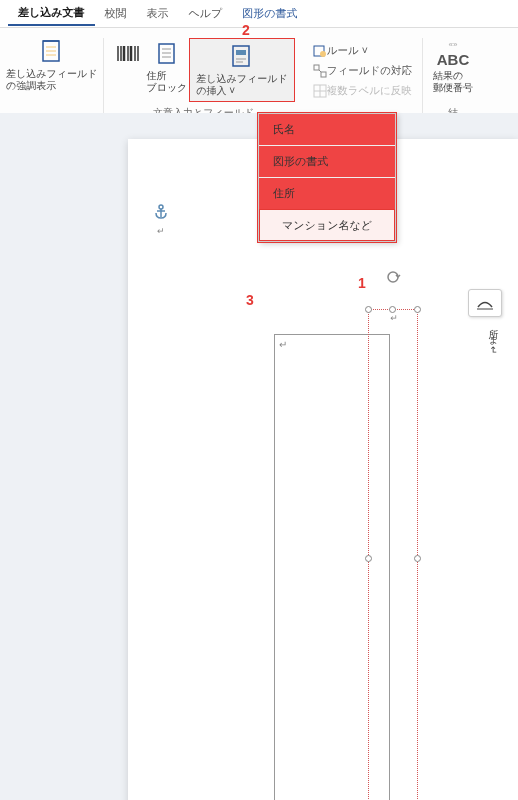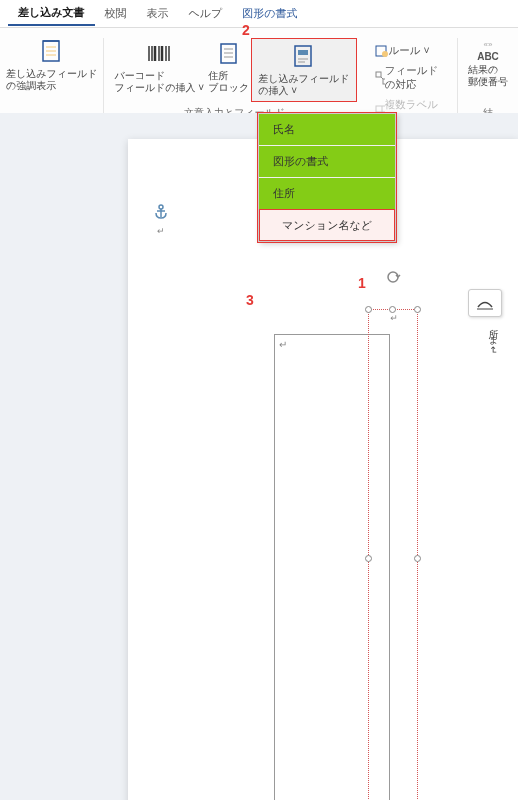--- a/index.html
+++ b/index.html
@@ -12,21 +12,21 @@
 
 .ribbon { height: 85px; background: #fdfdfd; display: flex; align-items: flex-start; padding-top: 10px; position: relative; }
 .ribbon-group { display: flex; flex-direction: column; align-items: center; padding: 0 8px; border-right: 1px solid #e5e5e5; height: 85px; justify-content: space-between; }
 .ribbon-group:last-child { border-right: none; }
 .ribbon-btn { display: flex; flex-direction: column; align-items: center; gap: 2px; cursor: pointer; padding: 2px; }
 .ribbon-btn .icon-box { width: 28px; height: 28px; display: flex; align-items: center; justify-content: center; }
 .ribbon-btn-label { font-size: 10px; color: #444; text-align: left; line-height: 1.2; white-space: pre; }
 .group-label { font-size: 10px; color: #666; padding-bottom: 3px; }
 
 .highlight-red { border: 1.5px solid #e53935; background: #f0f0f0; }
-.dropdown { position: absolute; top: 113px; left: 258px; width: 138px; background: #84cc16; border: 1px solid #ccc; box-shadow: 2px 2px 6px rgba(0,0,0,.2); z-index: 100; }
+.dropdown { position: absolute; top: 113px; left: 258px; width: 138px; background: #ef4444; border: 1px solid #ccc; box-shadow: 2px 2px 6px rgba(0,0,0,.2); z-index: 100; }
 .dropdown-wrap { outline: 1.5px solid #e53935; }
 .dropdown-item { padding: 8px 14px; font-size: 11px; color: #333; cursor: pointer; border-top: 1px solid #f0f0f0; }
 .dropdown-item:first-child { border-top: none; }
 .dropdown-item.hl { background: #fdf0ef; outline: 1.5px solid #e53935; outline-offset: -1px; text-align: center; }
 
 .small-btn { display: flex; align-items: center; gap: 0; font-size: 10.5px; color: #555; padding: 2px 4px; cursor: pointer; }
 .small-btn.disabled { color: #bbb; }
 
 .annotation { position: absolute; color: #e53935; font-weight: bold; font-size: 14px; z-index: 200; }
 
@@ -90,22 +90,20 @@
                 <line x1="3" y1="3" x2="3" y2="18"></line>
                 <line x1="6" y1="3" x2="6" y2="18"></line>
                 <line x1="9" y1="3" x2="9" y2="18" stroke-width="2.5"></line>
                 <line x1="13" y1="3" x2="13" y2="18"></line>
                 <line x1="16" y1="3" x2="16" y2="18" stroke-width="2.5"></line>
                 <line x1="20" y1="3" x2="20" y2="18"></line>
                 <line x1="23" y1="3" x2="23" y2="18"></line>
               </g>
             </svg>
         </div>
-        <div class="ribbon-btn-label">バーコード
-フィールドの挿入 ˅</div>
       </div>
       <div class="ribbon-btn">
         <div class="icon-box">
           <svg width="22" height="24">
               <rect x="3" y="2" width="15" height="19" fill="none" stroke="#2b579a" stroke-width="1.5"></rect>
               <line x1="6" y1="7" x2="15" y2="7" stroke="#999"></line>
               <line x1="6" y1="11" x2="15" y2="11" stroke="#999"></line>
               <line x1="6" y1="15" x2="15" y2="15" stroke="#999"></line>
             </svg>
         </div>
@@ -151,21 +149,21 @@
           <line x1="7" y1="1" x2="7" y2="13" stroke="#ccc"></line>
         </svg>
       <span>複数ラベルに反映</span>
     </div>
   </div>
   <div style="border-left:1px solid #e5e5e5;height:75px;"></div>
 
   <div class="ribbon-group" style="border-right:none;">
     <div class="ribbon-btn">
       <div style="font-size:8px;color:#aaa;">«»</div>
-      <div style="font-size:10px;font-weight:600;color:#555">ABC</div>
+      <div style="font-size:15px;font-weight:600;color:#555">ABC</div>
       <div class="ribbon-btn-label">結果の
 郵便番号</div>
     </div>
     <div class="group-label">結</div>
   </div>
 </div>
 
 <div class="dropdown dropdown-wrap">
   <div class="dropdown-item">氏名</div>
   <div class="dropdown-item">図形の書式</div>

